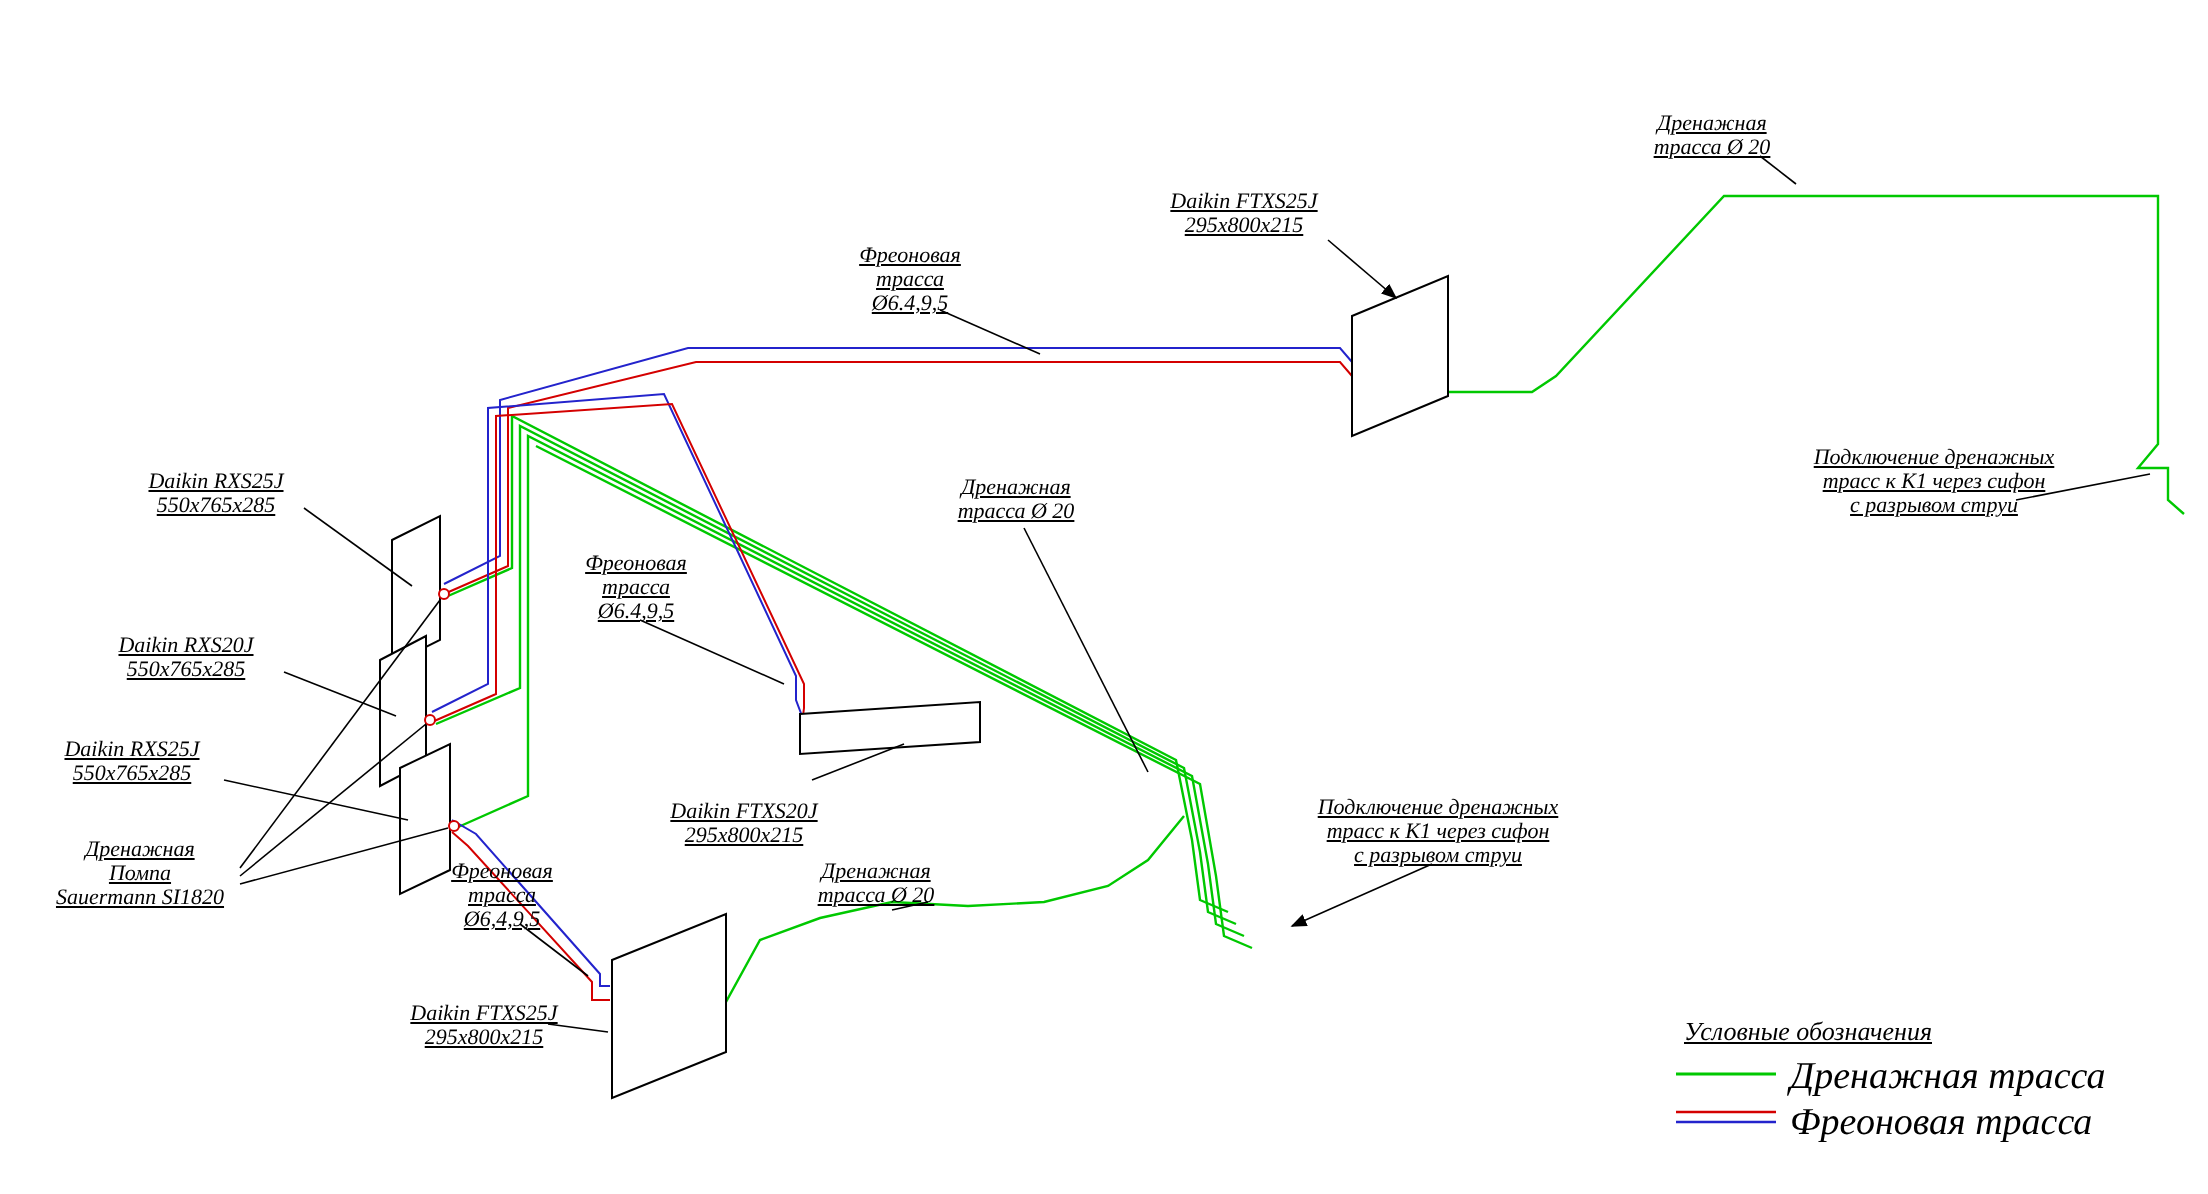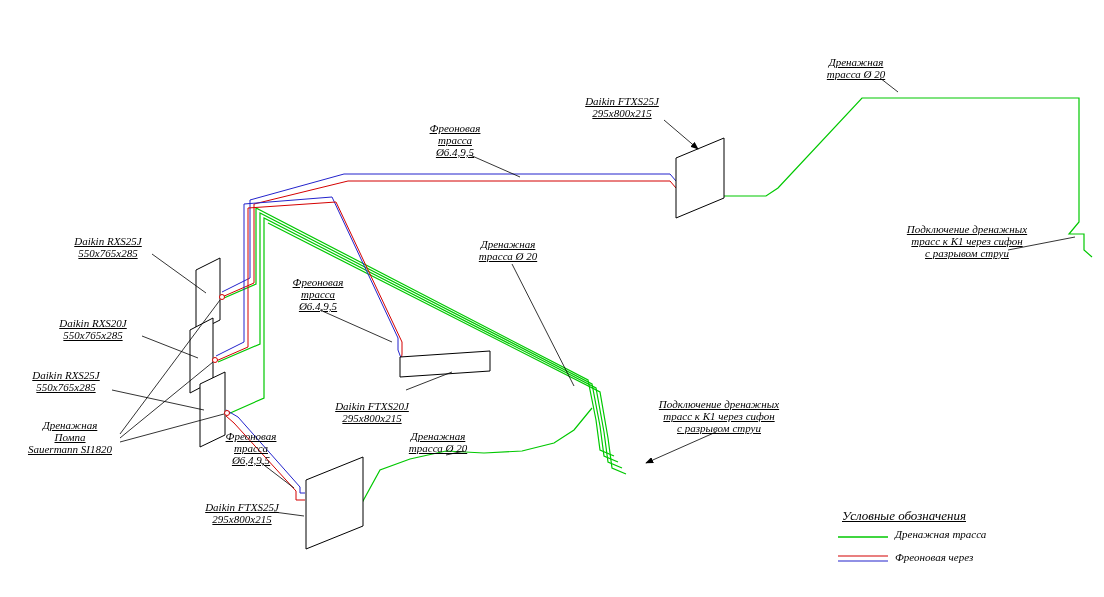--- a/index.html
+++ b/index.html
@@ -19,21 +19,21 @@
     font-size:11px;
     line-height:1.08;
     color:#000;
     white-space:nowrap;
   }
   .lbl span{display:block;text-decoration:underline;}
   .legend-title{font-size:13px;}
   .legend-text{
     position:absolute;
     font-style:italic;
-    font-size:11px;
+    font-size:19px;
     color:#000;
     white-space:nowrap;
   }
 </style>
 </head>
 <body>
 
 <div class="canvas">
 
   <svg width="1104" height="597" viewBox="0 0 1104 597">
@@ -181,15 +181,15 @@
   <div class="lbl" style="left:719px;top:399px">
     <span>Подключение дренажных</span>
     <span>трасс к К1 через сифон</span>
     <span>с разрывом струи</span>
   </div>
 
   <div class="lbl legend-title" style="left:904px;top:509px">
     <span>Условные обозначения</span>
   </div>
   <div class="legend-text" style="left:895px;top:528px">Дренажная трасса</div>
-  <div class="legend-text" style="left:895px;top:551px">Фреоновая через</div>
+  <div class="legend-text" style="left:895px;top:551px">Фреоновая трасса</div>
 
 </div>
 
 </body></html>

